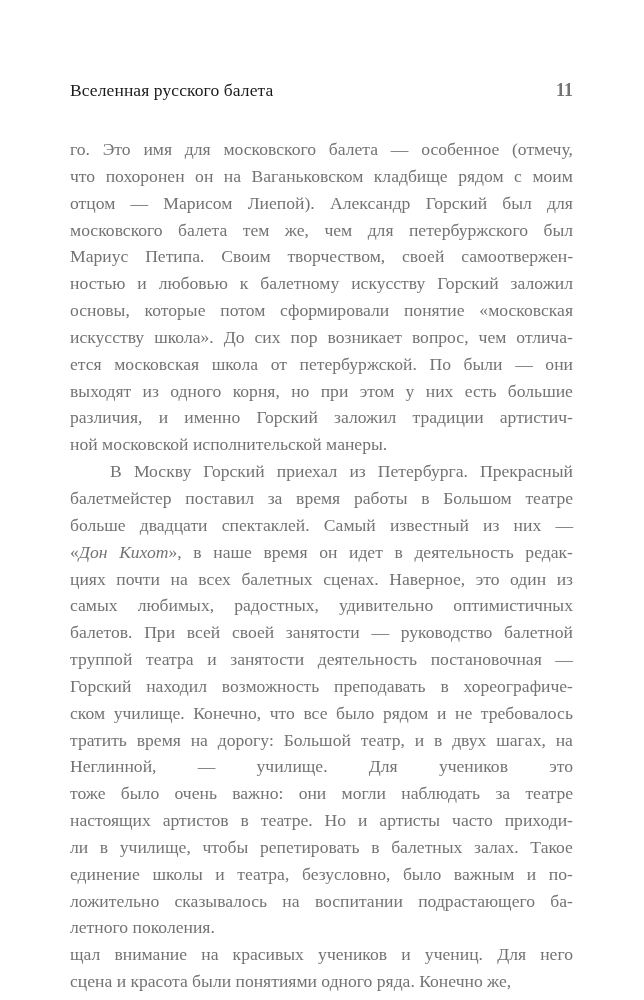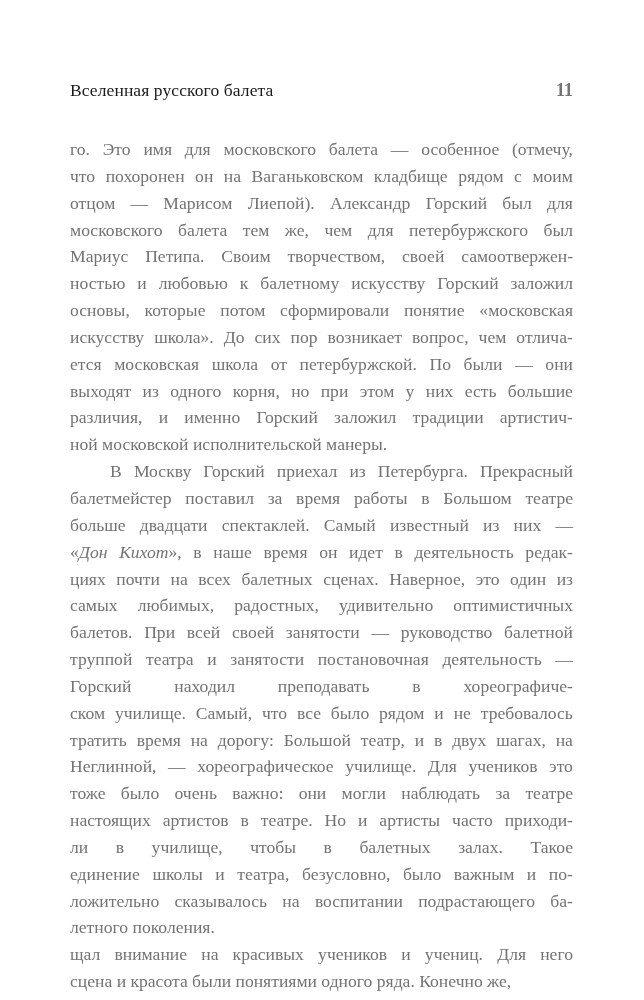--- a/index.html
+++ b/index.html
@@ -271,35 +271,36 @@
           <span class="w">занятости</span>
           <span class="w">—</span>
           <span class="w">руководство</span>
           <span class="w">балетной</span>
         </span>
         <span class="line justify">
           <span class="w">труппой</span>
           <span class="w">театра</span>
           <span class="w">и</span>
           <span class="w">занятости</span>
+          <span class="w">деятельность</span>
           <span class="w">постановочная</span>
-          <span class="w">деятельность</span>
           <span class="w">—</span>
         </span>
         <span class="line justify">
           <span class="w">Горский</span>
           <span class="w">находил</span>
+          <span class="w">возможность</span>
           <span class="w">преподавать</span>
           <span class="w">в</span>
           <span class="w">хореографиче-</span>
         </span>
         <span class="line justify">
           <span class="w">ском</span>
           <span class="w">училище.</span>
-          <span class="w">Самый,</span>
+          <span class="w">Конечно,</span>
           <span class="w">что</span>
           <span class="w">все</span>
           <span class="w">было</span>
           <span class="w">рядом</span>
           <span class="w">и</span>
           <span class="w">не</span>
           <span class="w">требовалось</span>
         </span>
         <span class="line justify">
           <span class="w">тратить</span>
@@ -310,21 +311,20 @@
           <span class="w">театр,</span>
           <span class="w">и</span>
           <span class="w">в</span>
           <span class="w">двух</span>
           <span class="w">шагах,</span>
           <span class="w">на</span>
         </span>
         <span class="line justify">
           <span class="w">Неглинной,</span>
           <span class="w">—</span>
-          <span class="w">хореографическое</span>
           <span class="w">училище.</span>
           <span class="w">Для</span>
           <span class="w">учеников</span>
           <span class="w">это</span>
         </span>
         <span class="line justify">
           <span class="w">тоже</span>
           <span class="w">было</span>
           <span class="w">очень</span>
           <span class="w">важно:</span>
@@ -343,20 +343,21 @@
           <span class="w">и</span>
           <span class="w">артисты</span>
           <span class="w">часто</span>
           <span class="w">приходи-</span>
         </span>
         <span class="line justify">
           <span class="w">ли</span>
           <span class="w">в</span>
           <span class="w">училище,</span>
           <span class="w">чтобы</span>
+          <span class="w">репетировать</span>
           <span class="w">в</span>
           <span class="w">балетных</span>
           <span class="w">залах.</span>
           <span class="w">Такое</span>
         </span>
         <span class="line justify">
           <span class="w">единение</span>
           <span class="w">школы</span>
           <span class="w">и</span>
           <span class="w">театра,</span>

